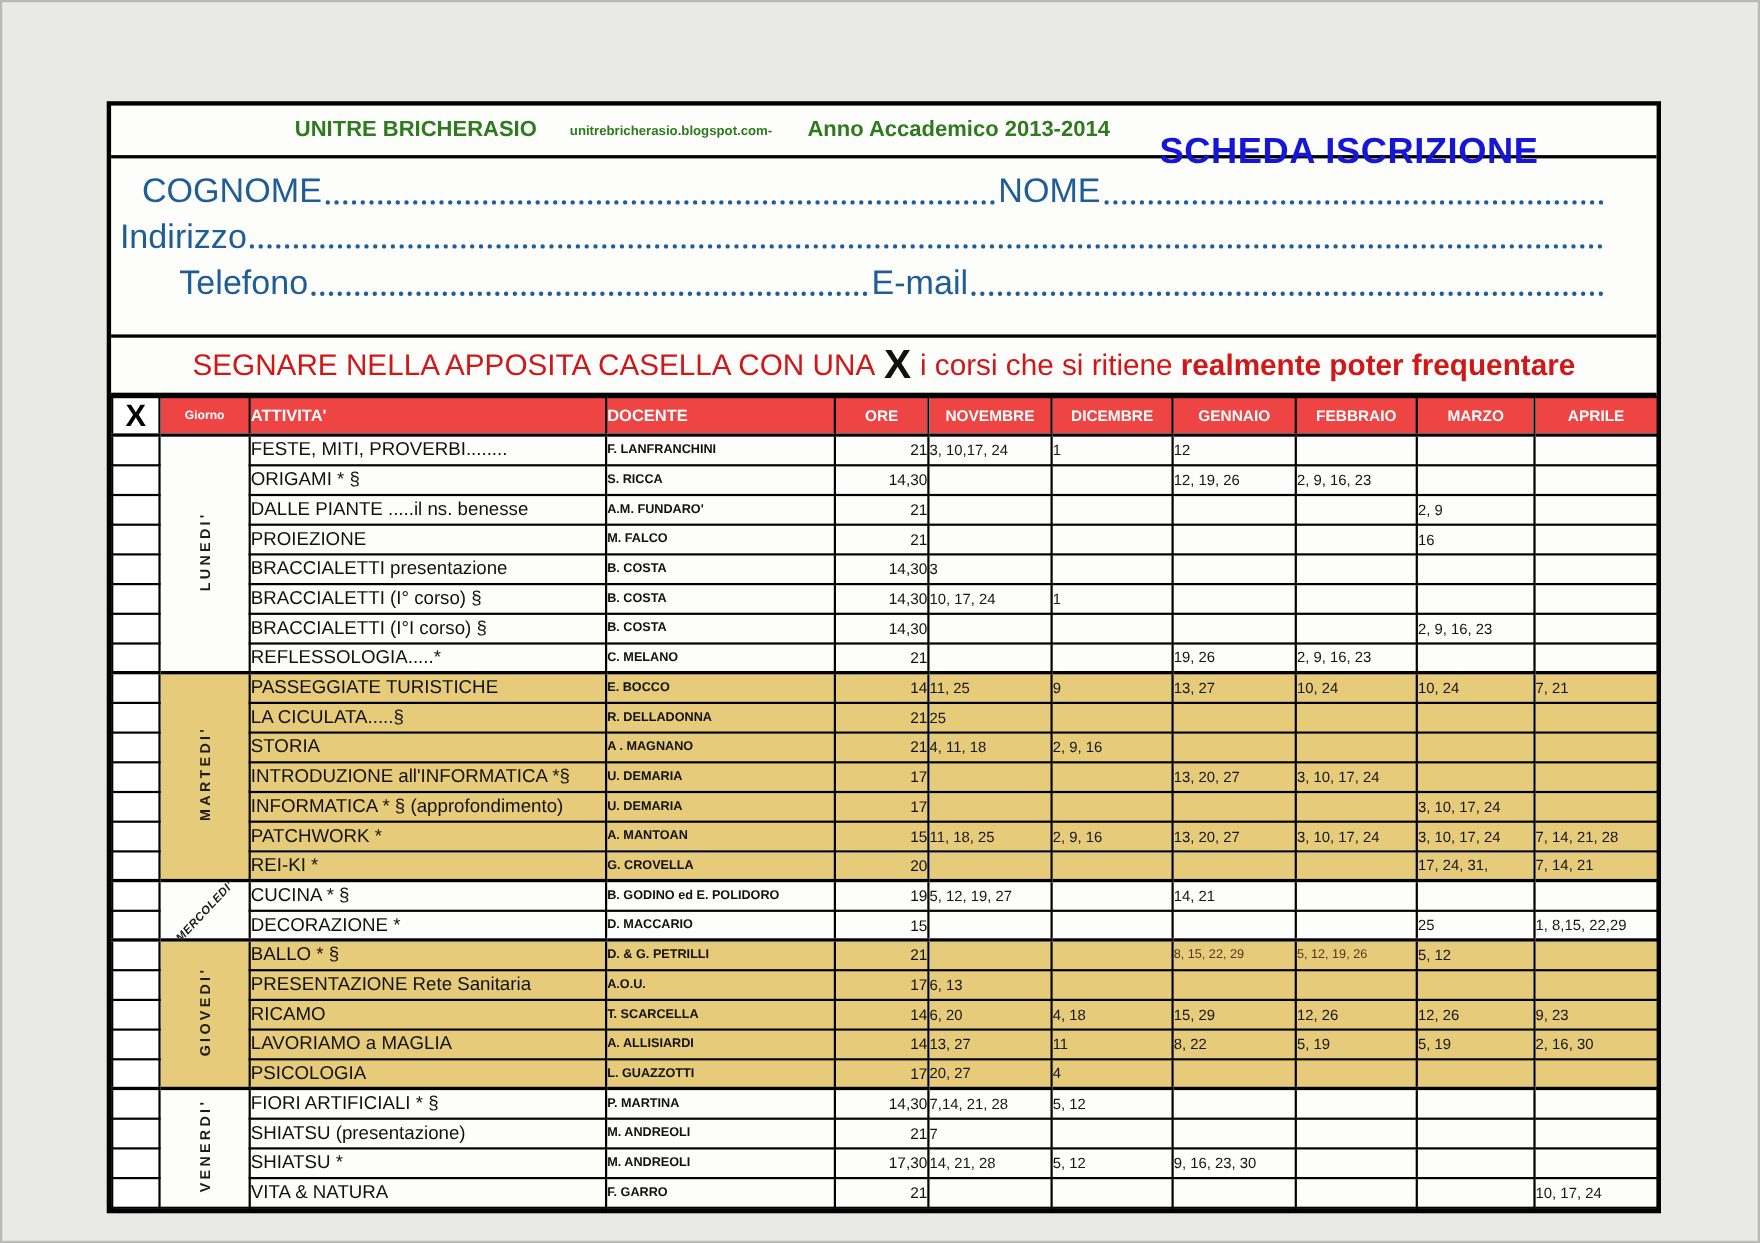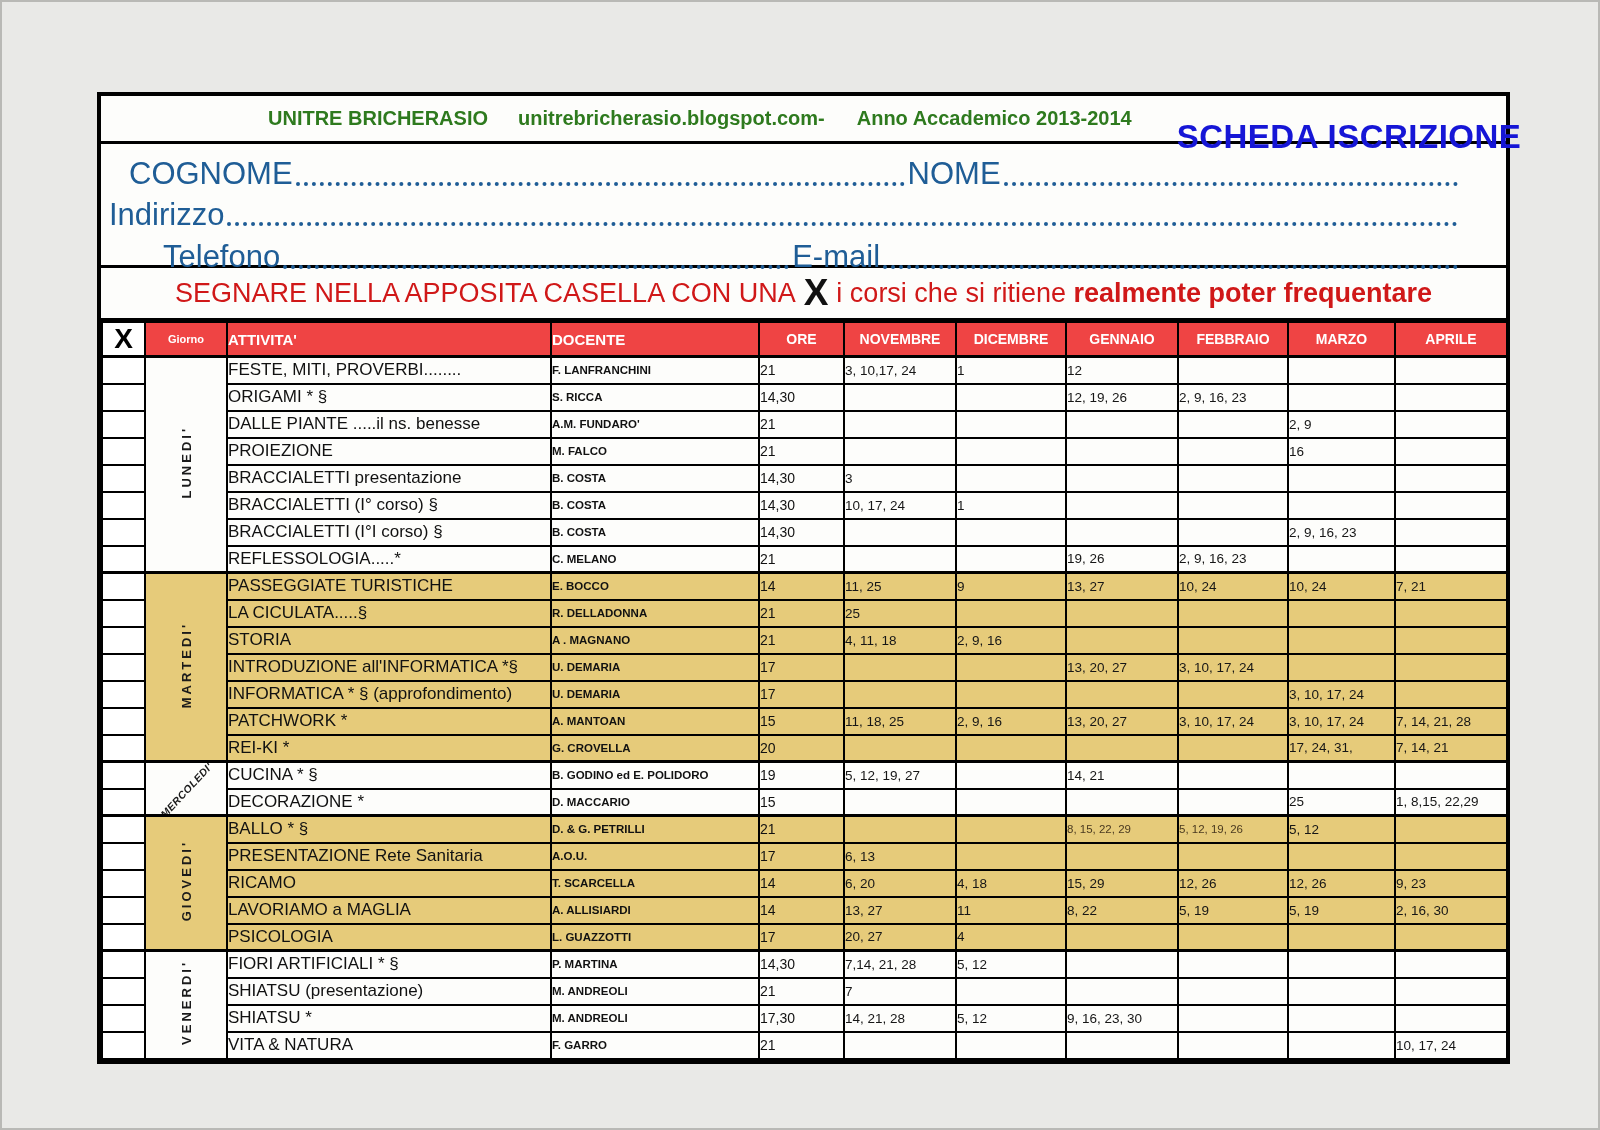--- a/index.html
+++ b/index.html
@@ -13,25 +13,25 @@
   .page{
     position:absolute;left:97px;top:92px;width:1413px;
     background:#fdfdfb;border:4px solid #000;box-sizing:border-box;
   }
   
   .page-header{
     height:45px;border-bottom:3px solid #000;
     display:flex;align-items:center;white-space:nowrap;padding-left:42px;
   }
   .hdr-org{margin-left:125px;font-size:20px;font-weight:bold;color:#2e7a1e;}
-  .hdr-site{margin-left:30px;font-size:20px;font-weight:bold;color:#2e7a1e;}
+  .hdr-site{margin-left:30px;font-size:12px;font-weight:bold;color:#2e7a1e;}
   .hdr-year{margin-left:32px;font-size:20px;font-weight:bold;color:#2e7a1e;}
   .hdr-title{margin-left:45px;font-size:33px;font-weight:bold;color:#1616d6;letter-spacing:0.5px;margin-top:37px;}
   
-  .form-section{height:121px;color:#1f5d96;padding-top:10px;box-sizing:border-box;}
+  .form-section{height:160px;color:#1f5d96;padding-top:10px;box-sizing:border-box;}
   .dot-line{display:flex;align-items:flex-end;font-size:31px;line-height:1.18;}
   .dot-line .lbl{flex:none;}
   .dots{border-bottom:4px dotted #1f5d96;margin:0 3px 7px 3px;height:4px;}
   .row-cognome{margin:2px 45px 0 28px;}
   .row-indirizzo{margin:4px 45px 0 8px;}
   .row-telefono{margin:6px 45px 16px 62px;}
   
   .instruction{
     height:50px;border-top:3px solid #000;
     display:flex;align-items:center;justify-content:center;
@@ -57,21 +57,21 @@
   .vlabel{
     display:inline-block;writing-mode:vertical-rl;transform:rotate(180deg);
     font-weight:bold;font-size:13px;letter-spacing:3px;color:#1a1a1a;
   }
   td.c-day.diag .vlabel{
     writing-mode:horizontal-tb;transform:rotate(-47deg);
     font-size:10.5px;font-style:italic;letter-spacing:0.5px;
   }
   td.c-act{font-size:17px;padding-left:6px;color:#111;white-space:nowrap;}
   td.c-doc{font-size:11.5px;font-weight:bold;padding-left:5px;color:#111;white-space:nowrap;margin-left:35px;}
-  td.c-ore{font-size:14px;text-align:left;color:#111;}
+  td.c-ore{font-size:14px;text-align:right;color:#111;}
   td.c-date{font-size:13.5px;padding-left:5px;color:#161616;white-space:nowrap;}
   td.c-date.sm{font-size:11.5px;color:#4a3a20;}
   tr.hl td{background:#e6cb7a;}
   tr.hl td.c-check{background:#fff;}
   tr.group-start td{border-top:3px solid #000;}
 </style>
 </head>
 <body>
 
 <div class="canvas-frame"></div>

